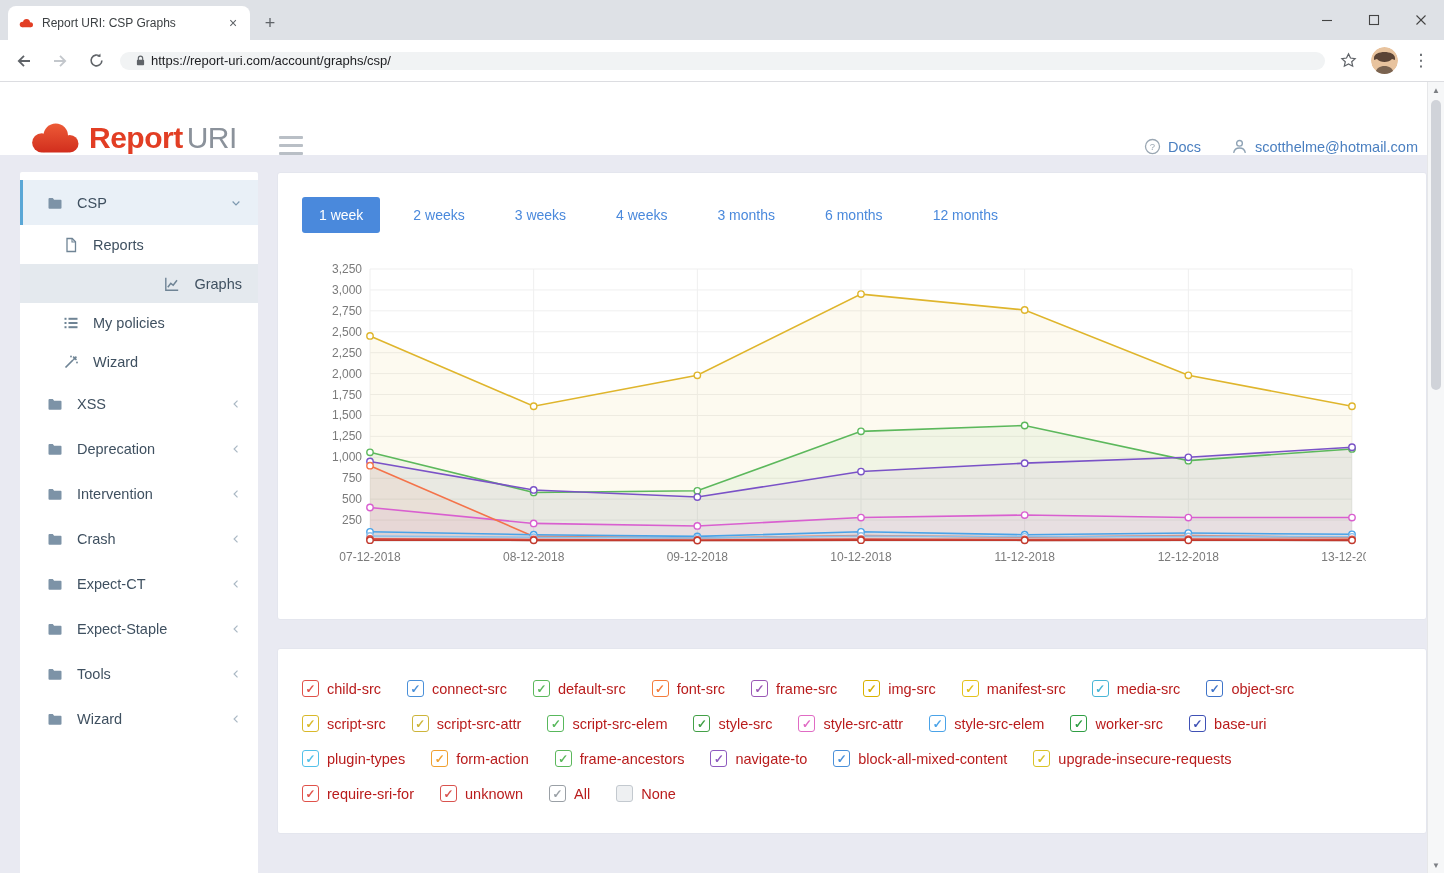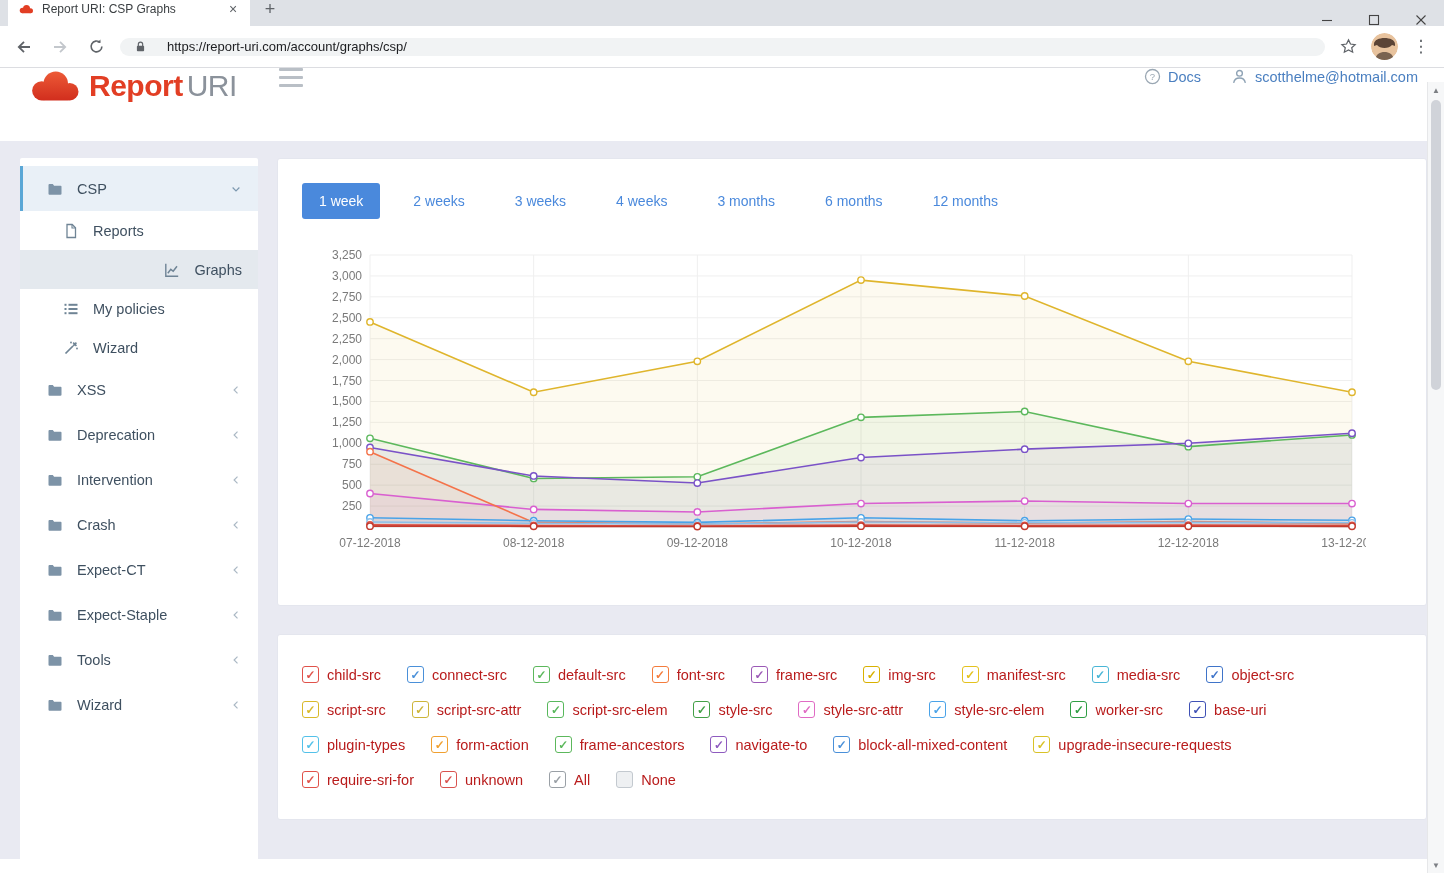--- a/index.html
+++ b/index.html
@@ -1,37 +1,37 @@
 <!DOCTYPE html>
 <html><head>
 <meta charset="utf-8">
 <style>
   * { margin:0; padding:0; box-sizing:border-box; }
   html,body { width:1444px; height:873px; overflow:hidden; }
   body { font-family:"Liberation Sans", sans-serif; background:#fff; position:relative; color:#3d4852; }
 
   
-  .titlebar { height:26px; background:#dee1e6; display:flex; align-items:flex-end; position:relative; }
+  .titlebar { height:40px; background:#dee1e6; display:flex; align-items:flex-end; position:relative; }
   .tab { width:242px; height:34px; background:#fff; border-radius:8px 8px 0 0; display:flex; align-items:center; gap:8px; padding:0 8px 0 10px; margin-left:8px; }
   .tab-title { font-size:12px; color:#3c4043; flex:1; white-space:nowrap; overflow:hidden; }
   .tab-close { font-size:14px; color:#5f6368; width:18px; height:18px; display:flex; align-items:center; justify-content:center; border-radius:50%; cursor:pointer; }
   .newtab { font-size:18px; color:#5f6368; width:28px; height:28px; display:flex; align-items:center; justify-content:center; margin:0 0 3px 6px; cursor:pointer; }
   .win-controls { position:absolute; right:0; top:0; height:40px; display:flex; }
   .wc { width:47px; height:40px; display:flex; align-items:center; justify-content:center; cursor:pointer; }
 
   .navbar { height:42px; background:#fff; display:flex; align-items:center; padding:0 8px; gap:4px; border-bottom:1px solid #dcdde1; }
   .nav-btn { width:32px; height:32px; display:flex; align-items:center; justify-content:center; border-radius:50%; cursor:pointer; }
-  .address { flex:1; height:18px; background:#f1f3f4; border-radius:15px; display:flex; align-items:center; gap:20px; padding:0 14px; margin:0 4px; }
+  .address { flex:1; height:18px; background:#f1f3f4; border-radius:15px; display:flex; align-items:center; gap:4px; padding:0 14px; margin:0 4px; }
   .url { font-size:13px; color:#202124; }
   .star, .dots { width:30px; height:30px; display:flex; align-items:center; justify-content:center; color:#5f6368; cursor:pointer; }
   .dots { font-size:17px; }
   .avatar { width:27px; height:27px; border-radius:50%; overflow:hidden; margin:0 4px; cursor:pointer; flex:none; }
 
   
-  .page-header { height:73px; background:#fff; display:flex; align-items:flex-start; padding:0 26px; }
+  .page-header { height:73px; background:#fff; display:flex; align-items:flex-end; padding:0 26px; }
   .logo { display:flex; align-items:center; gap:7px; cursor:pointer; }
   .logo-text { font-size:30px; font-weight:700; letter-spacing:-0.5px; }
   .logo-report { color:#e23e24; }
   .logo-uri { color:#8b929b; font-weight:400; margin-left:4px; }
   .hamburger { margin-left:42px; display:flex; flex-direction:column; gap:5px; cursor:pointer; }
   .hamburger span { width:24px; height:3px; background:#b9bfc6; border-radius:1px; }
   .header-right { margin-left:auto; display:flex; align-items:center; gap:30px; }
   .hdr-link { display:flex; align-items:center; gap:7px; color:#4a7fc0; font-size:14.5px; cursor:pointer; }
 
   

